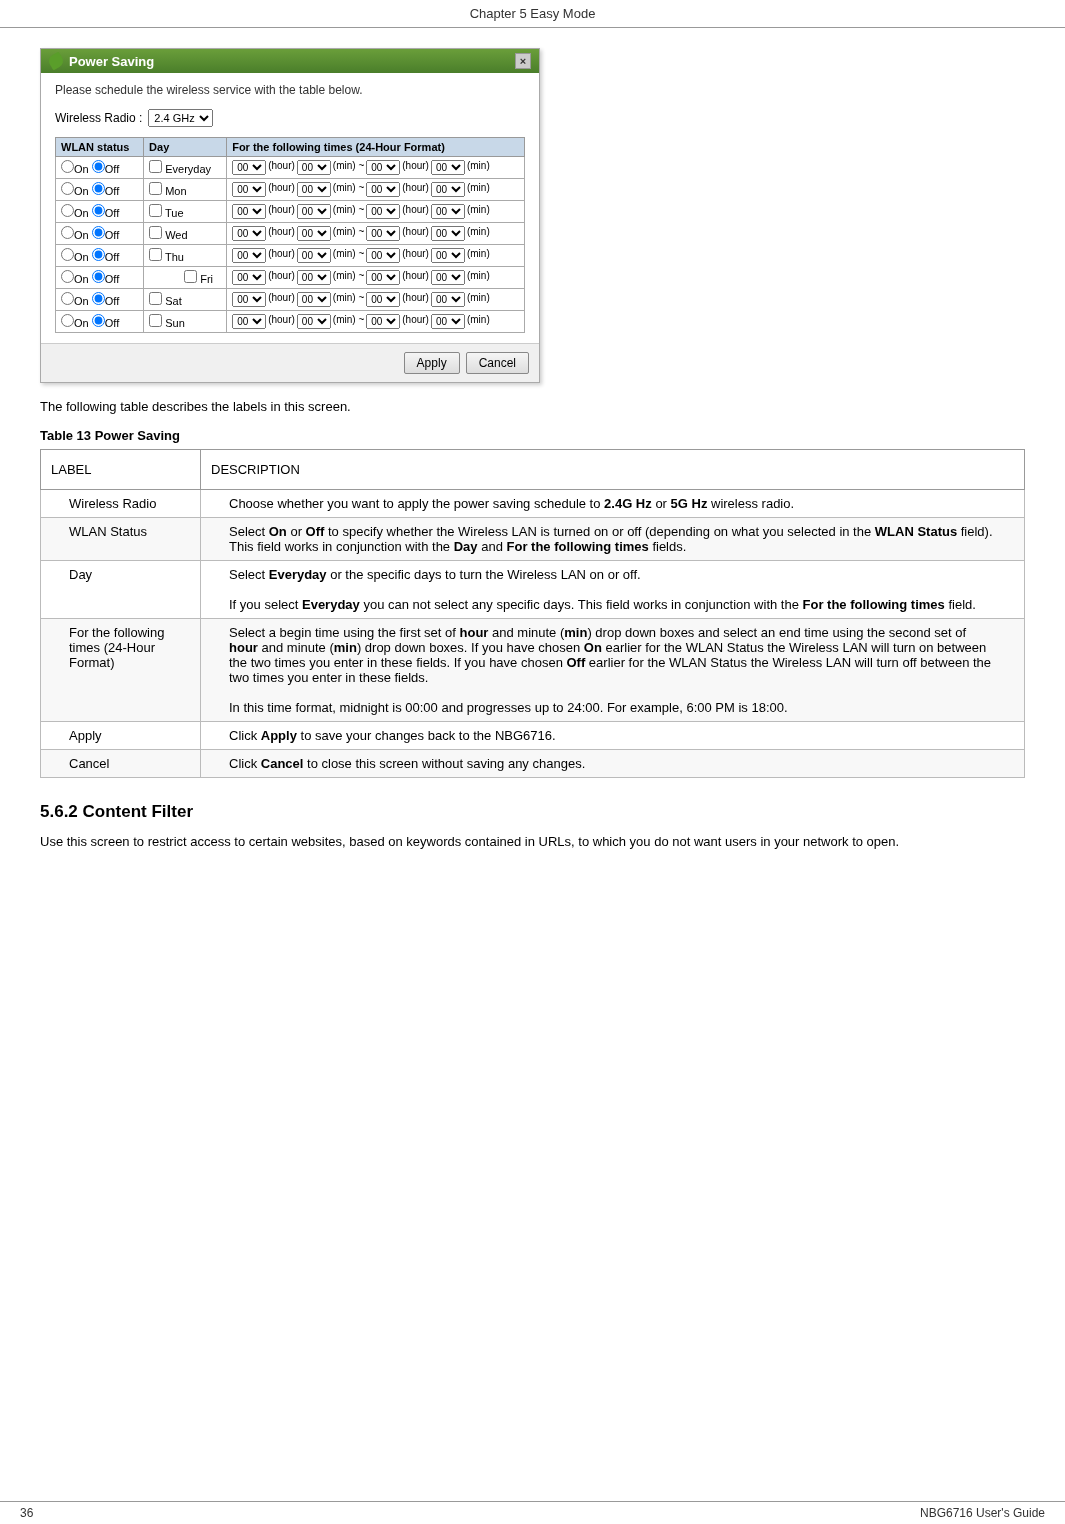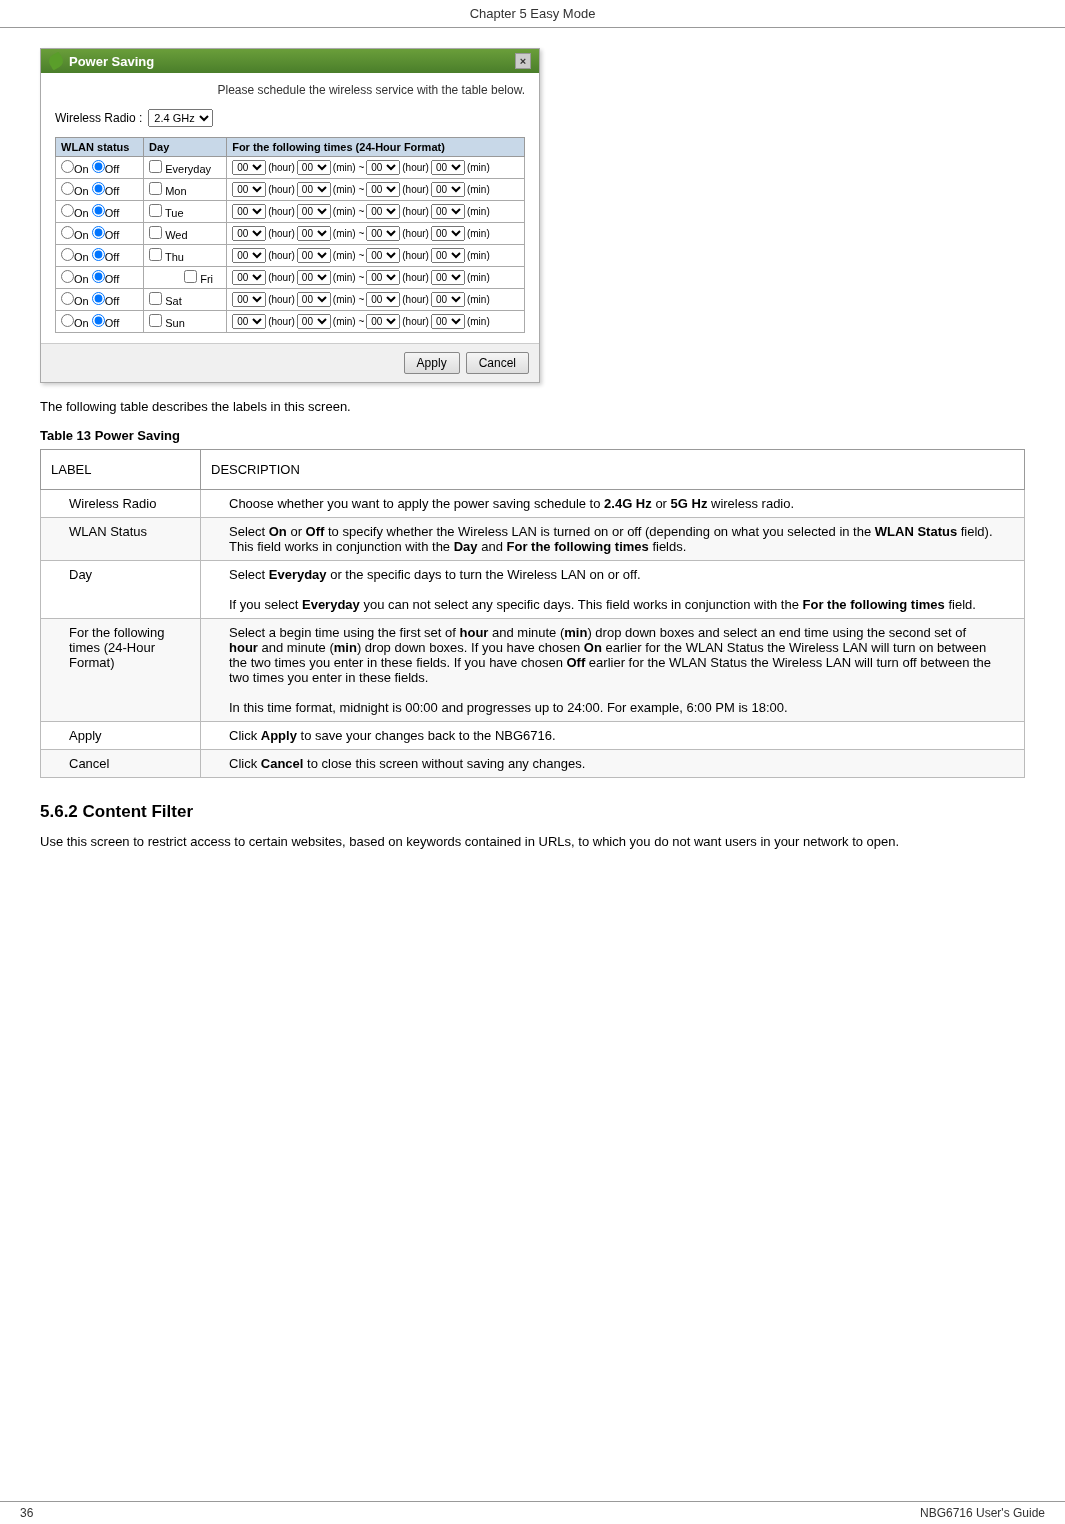--- a/index.html
+++ b/index.html
@@ -74,21 +74,20 @@
 
     .dialog-body {
       background: #fff;
       padding: 10px 14px;
     }
 
     .dialog-intro {
       font-size: 12px;
       margin-bottom: 12px;
       color: #333;
-      text-align: right;
     }
 
     .wireless-radio-row {
       margin-bottom: 10px;
       font-size: 12px;
       display: flex;
       align-items: center;
       gap: 6px;
     }
 
@@ -114,21 +113,20 @@
     }
 
     .dialog-table td {
       border: 1px solid #aaa;
       padding: 3px 5px;
       vertical-align: middle;
     }
 
     .time-cell {
       display: flex;
-      align-items: center;
       gap: 2px;
       flex-wrap: nowrap;
       font-size: 10px;
     }
 
     .time-cell select {
       font-size: 10px;
       padding: 0;
       width: 34px;
     }

